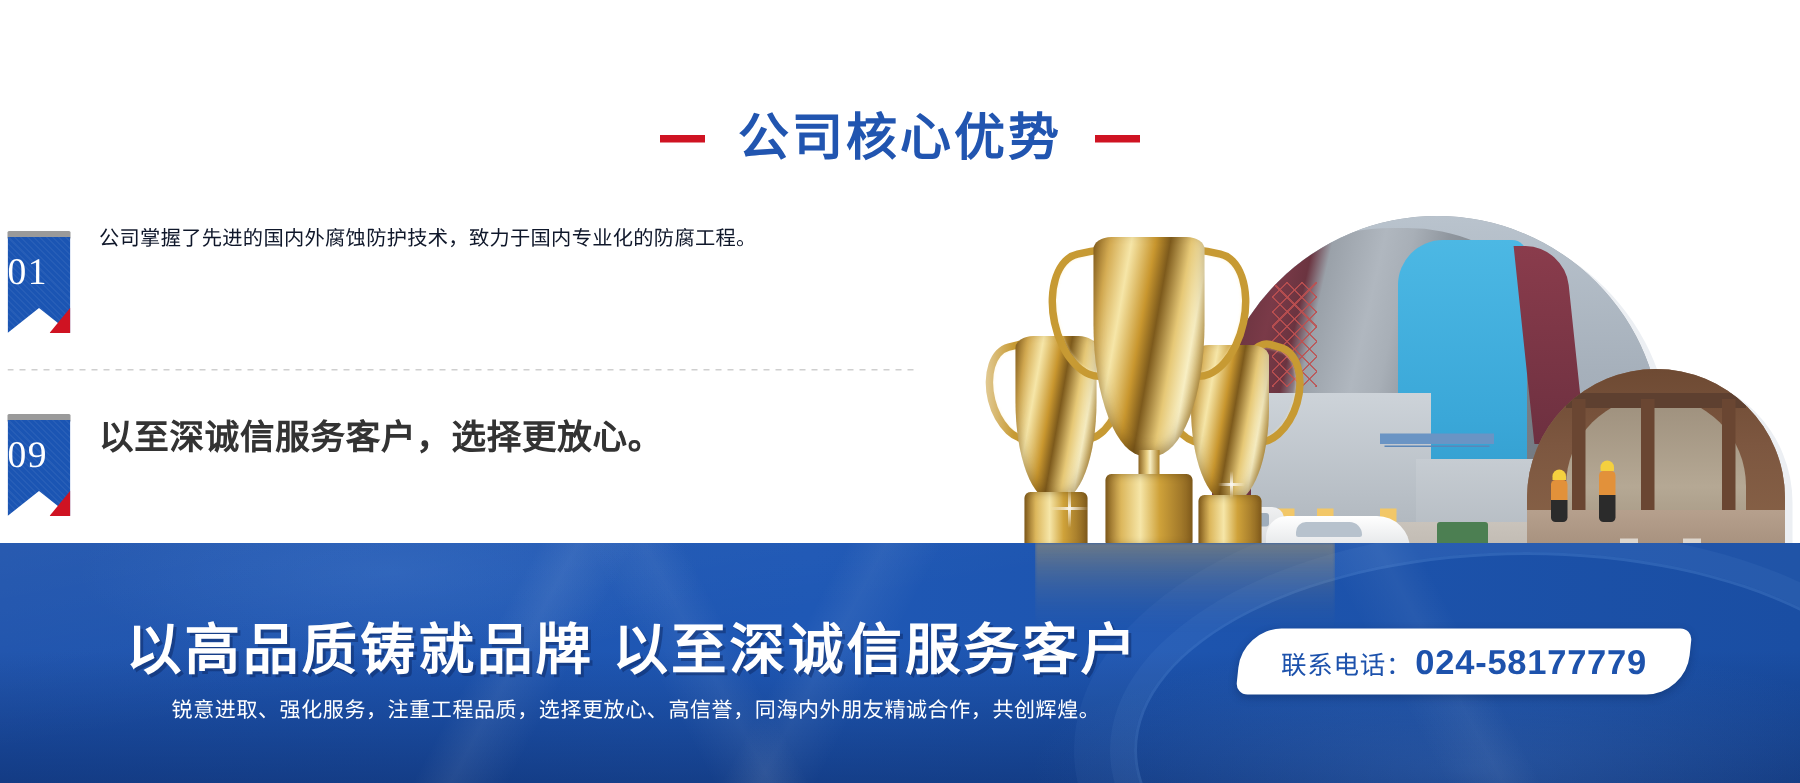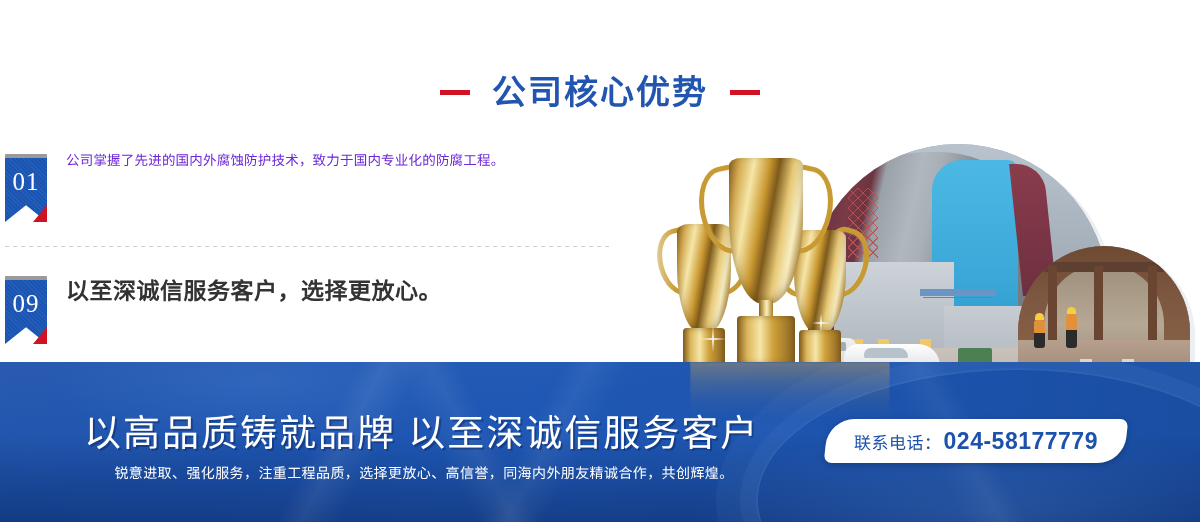--- a/index.html
+++ b/index.html
@@ -101,21 +101,20 @@
     right: 0; bottom: 0;
     width: 14px; height: 17px;
     background: #cf1322;
     -webkit-clip-path: polygon(100% 0, 100% 100%, 0 100%);
     clip-path: polygon(100% 0, 100% 100%, 0 100%);
   }
   .adv-badge .num {
     position: absolute;
     left: 0; top: 14px;
     width: 42px;
-    text-align: center;
     font-family: "Liberation Serif", "DejaVu Serif", serif;
     font-size: 25px;
     line-height: 28px;
     color: #ffffff;
     letter-spacing: 1px;
   }
 
   .adv-title {
     margin: 0;
     padding-top: 2px;
@@ -123,23 +122,24 @@
     line-height: 34px;
     font-weight: bold;
     color: #333333;
     letter-spacing: .5px;
     white-space: nowrap;
   }
   .adv-desc {
     margin: 6px 0 0 0;
     font-size: 13.5px;
     line-height: 22px;
-    color: #6d28d9;
+    color: #0f172a;
     letter-spacing: .2px;
     white-space: nowrap;
+    font-family: Liberation Mono, monospace;
   }
   .adv-divider {
     position: absolute;
     left: 5px;
     top: 96px;
     width: 605px;
     height: 1px;
     background-image: linear-gradient(to right, #cfcfcf 0 4px, rgba(255,255,255,0) 4px 8px);
     background-size: 8px 1px;
     background-repeat: repeat-x;
@@ -452,21 +452,21 @@
     mask-image: linear-gradient(180deg, #000 0%, rgba(0,0,0,0) 100%);
     filter: blur(1px);
   }
 
   .banner-slogan {
     position: absolute;
     left: 84px;
     top: 48px;
     font-size: 37px;
     line-height: 48px;
-    font-weight: normal;
+    font-weight: bold;
     color: #ffffff;
     letter-spacing: 2px;
     white-space: nowrap;
     text-shadow: 2px 2px 0 rgba(10,36,92,.45);
   }
   .banner-desc {
     position: absolute;
     left: 84px;
     top: 100px;
     width: 680px;

